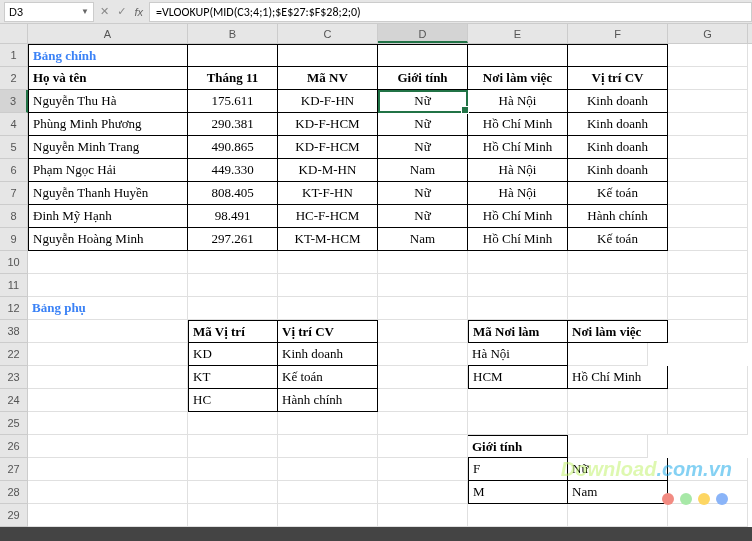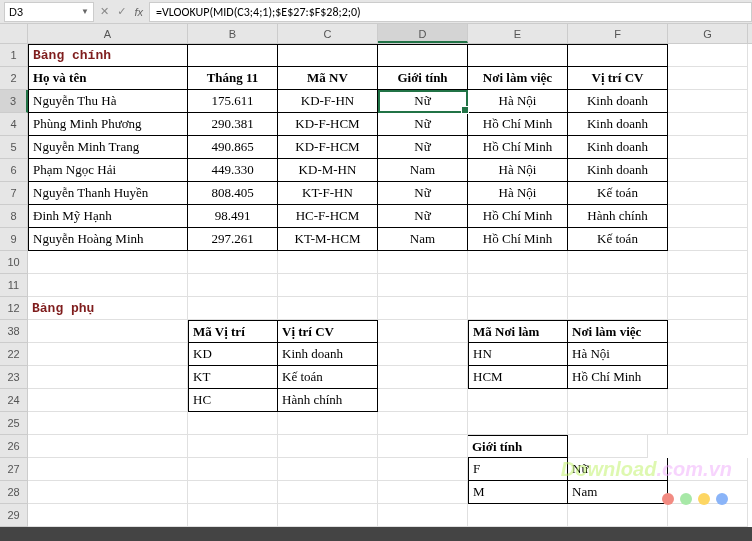--- a/index.html
+++ b/index.html
@@ -34,31 +34,31 @@
 .cC { width: 100px; }
 .cD { width: 90px; }
 .cE { width: 100px; }
 .cF { width: 100px; }
 .cG { width: 80px; }
 .b-top { border-top: 1px solid #000; font-family: Liberation Serif, serif; }
 .b-bottom { border-bottom: 1px solid #000; }
 .b-left { border-left: 1px solid #000; }
 .b-right { border-right: 1px solid #000; }
 .bold { font-weight: bold; }
-.red { color: #7f1d1d; font-family: Liberation Mono, monospace; }
+.red { color: #3b82f6; font-family: Liberation Serif, serif; }
 .center { justify-content: center; }
 
 
 .active-cell { position: absolute; border: 2px solid #217346; pointer-events: none; }
 .active-cell::after { content: ''; position: absolute; right: -3px; bottom: -3px; width: 6px; height: 6px; background: #217346; border: 1px solid #fff; }
 
 
 .watermark { position: absolute; bottom: 60px; right: 20px; font-size: 20px; font-weight: bold; font-style: italic; opacity: 0.5; pointer-events: none; }
 .watermark .dw { color: #bef264; }
-.watermark .cv { color: #f0abfc; }
+.watermark .cv { color: #0ea5e9; }
 .dots { position: absolute; bottom: 36px; right: 24px; display: flex; gap: 6px; }
 .dots span { width: 12px; height: 12px; border-radius: 50%; }
 .d1 { background: #f28b82; }
 .d2 { background: #a7e8a7; }
 .d3 { background: #fdd663; }
 .d4 { background: #8ab4f8; }
 </style>
 </head>
 <body>
 
@@ -229,21 +229,20 @@
       <div class="cell cF bold b-top b-bottom b-right">Nơi làm việc</div>
       <div class="cell cG"></div>
     </div>
 
     <div class="row">
           <div class="row-h">22</div>
       <div class="cell cA"></div>
       <div class="cell cB b-left b-bottom b-right">KD</div>
       <div class="cell cC b-bottom b-right">Kinh doanh</div>
       <div class="cell cD"></div>
-      <div class="cell cE b-left b-bottom b-right">HN</div>
       <div class="cell cF b-bottom b-right">Hà Nội</div>
       <div class="cell cG"></div>
     </div>
 
     <div class="row">
           <div class="row-h">23</div>
       <div class="cell cA"></div>
       <div class="cell cB b-left b-bottom b-right">KT</div>
       <div class="cell cC b-bottom b-right">Kế toán</div>
       <div class="cell cD"></div>

